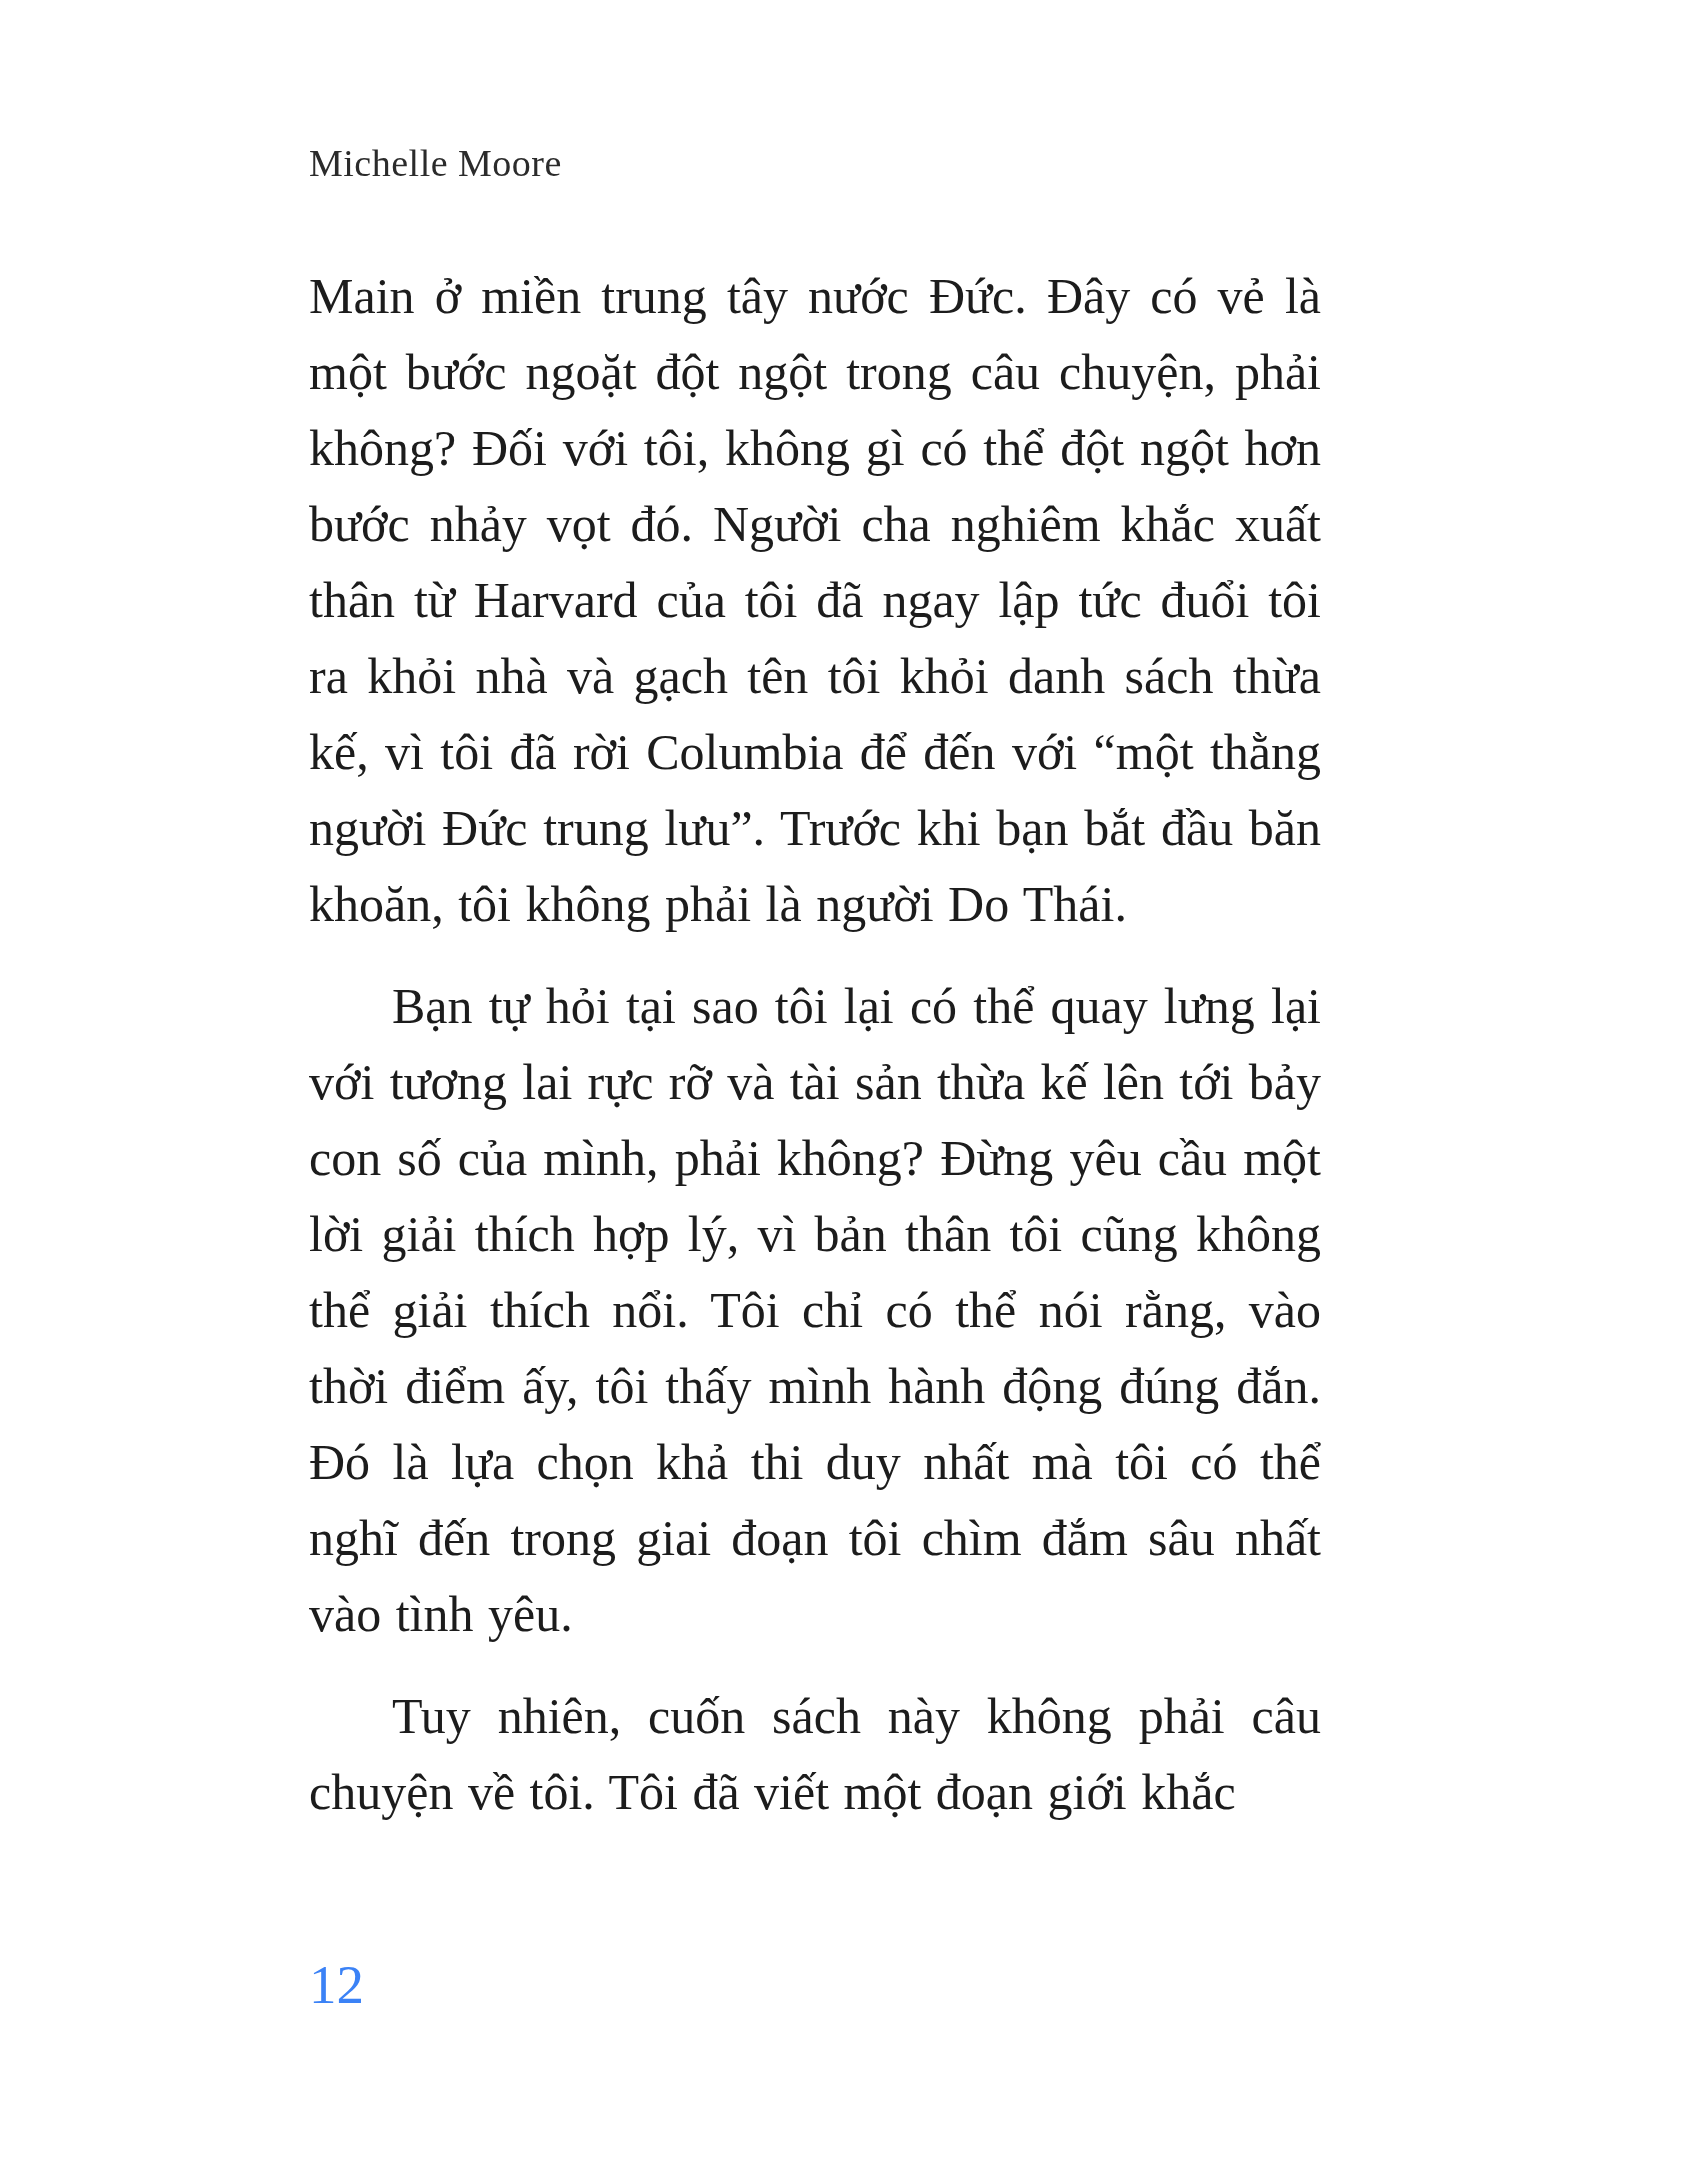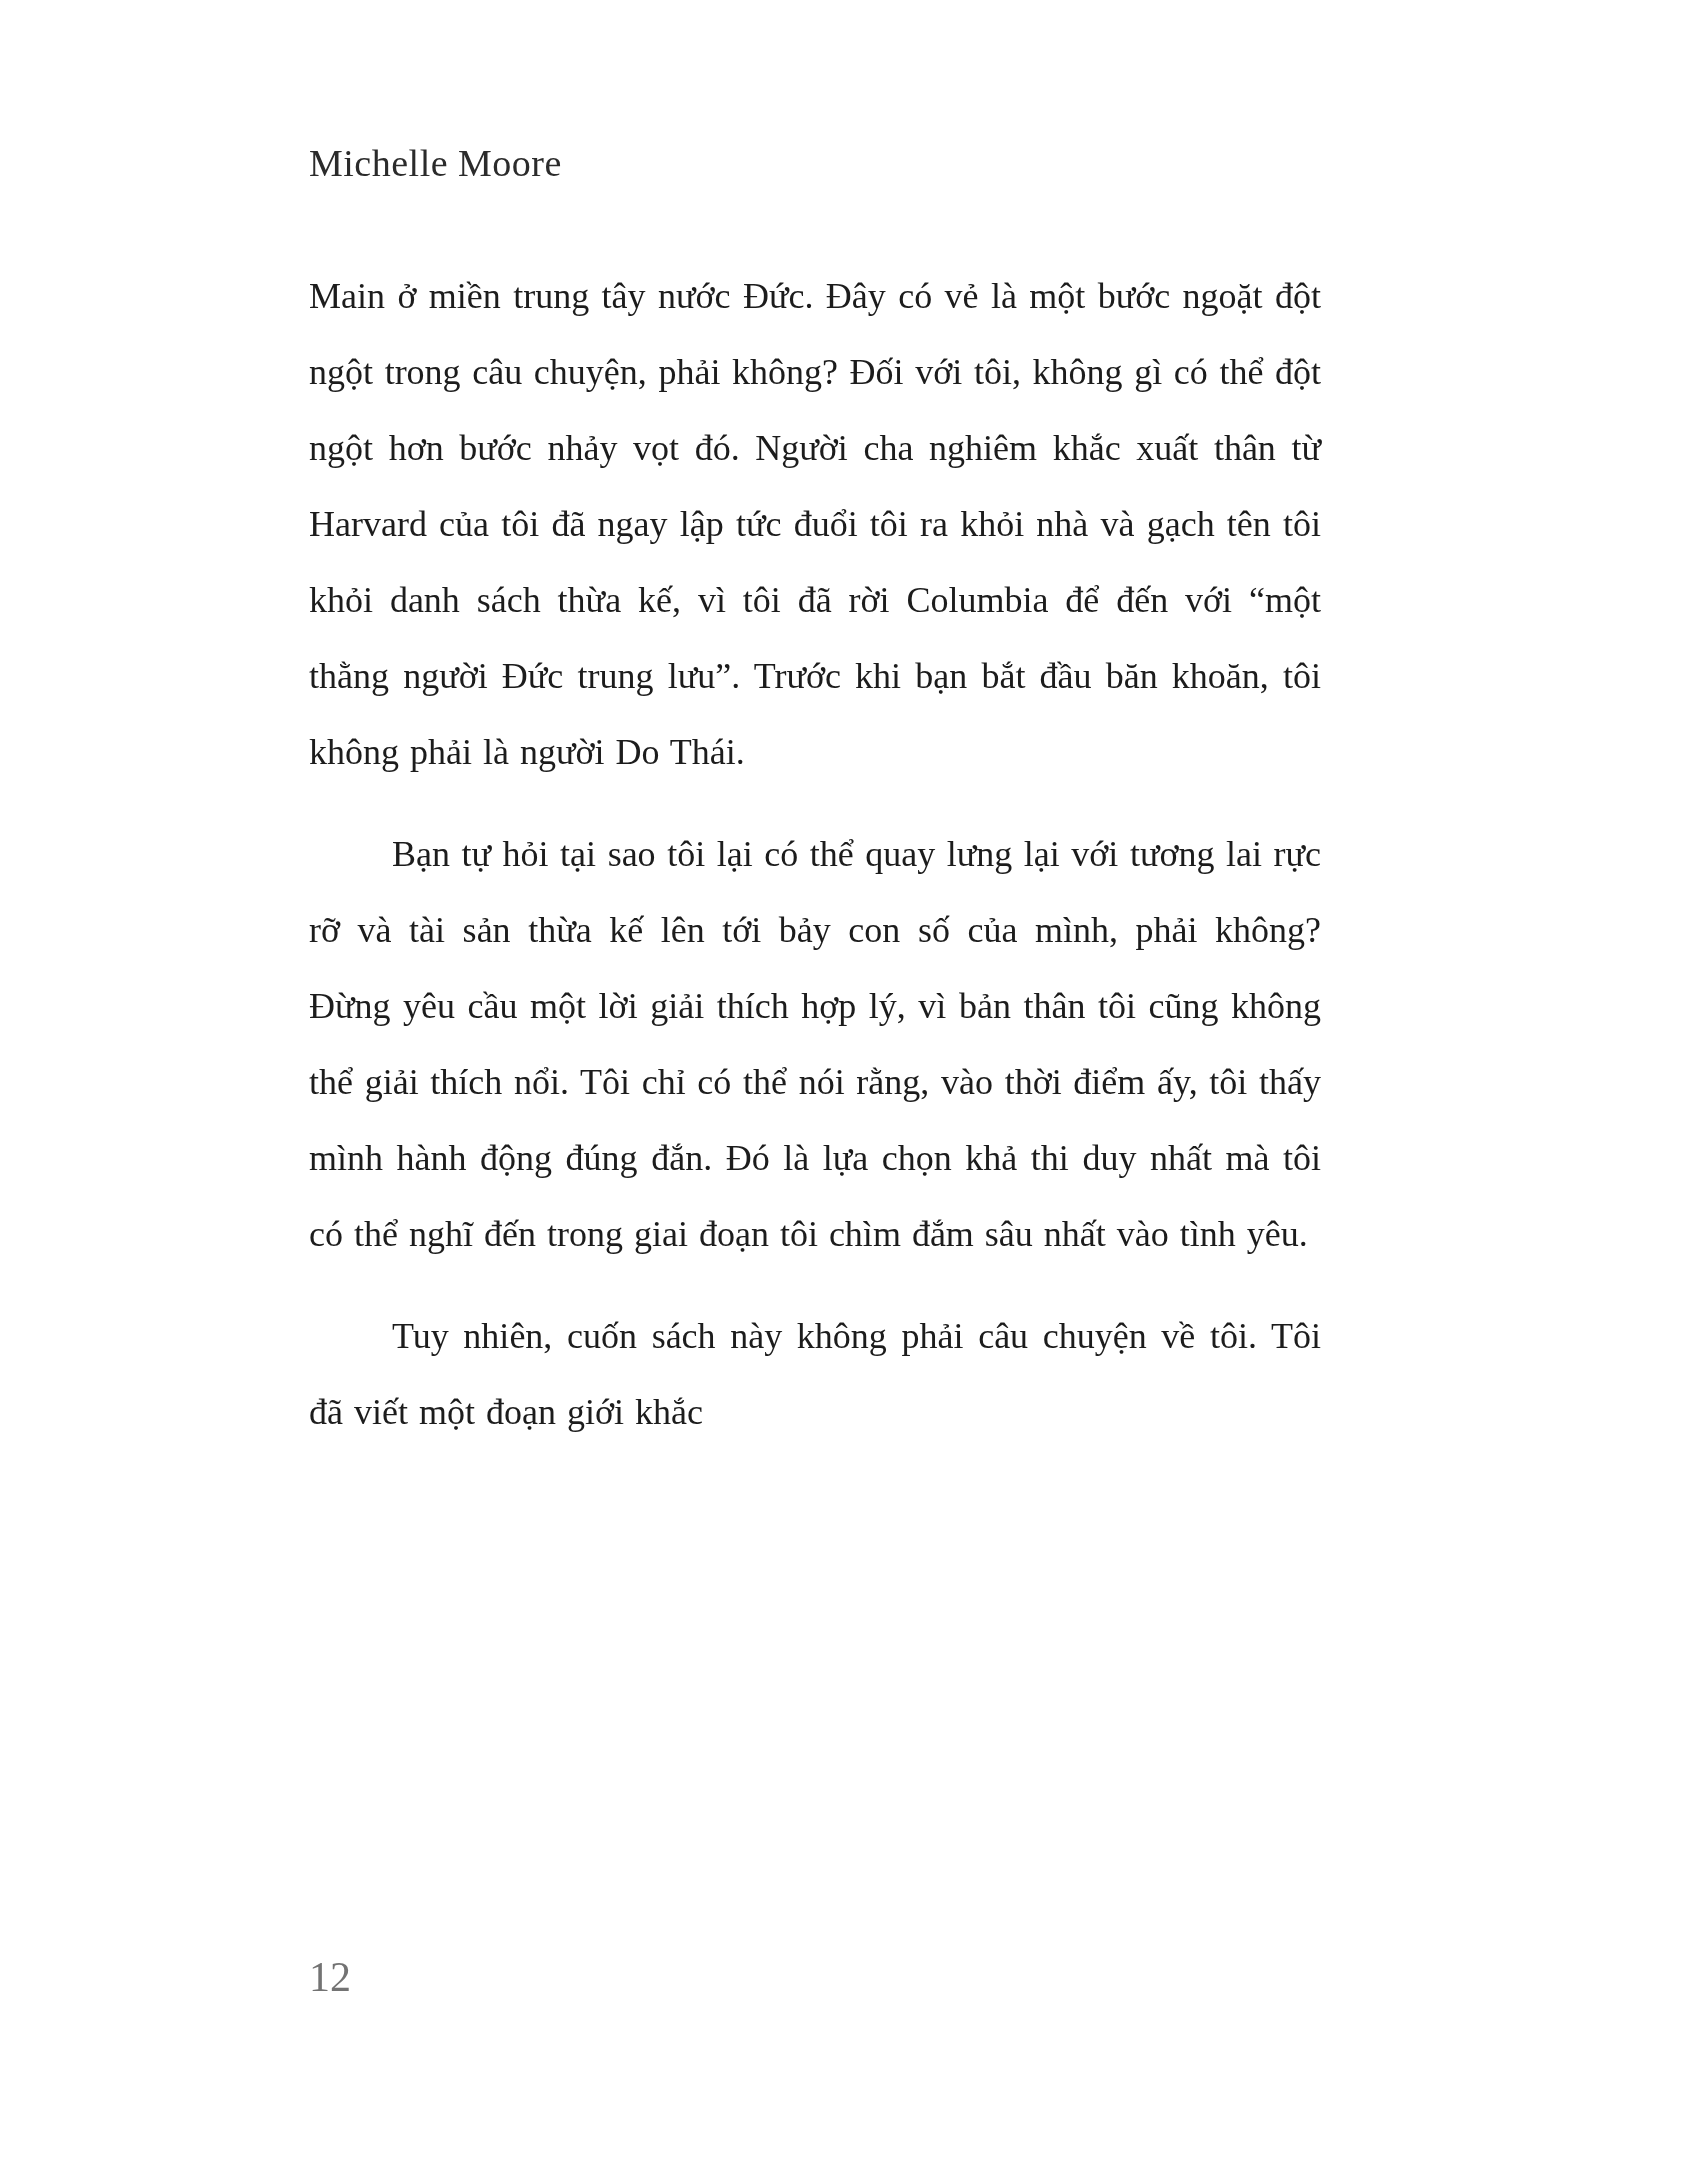--- a/index.html
+++ b/index.html
@@ -25,37 +25,37 @@
     letter-spacing: 0.5px;
     color: #2b2b2b;
   }
   .text-block {
     position: absolute;
     left: 309px;
     top: 234px;
     width: 1012px;
     text-align: justify;
     text-justify: inter-word;
-    font-size: 36px;
+    font-size: 50px;
     line-height: 76px;
     color: #1c1c1c;
   }
   .para {
     margin: 0 0 26px 0;
     word-spacing: 2px;
   }
   .para.indent {
     text-indent: 83px;
   }
   .page-number {
     position: absolute;
     left: 309px;
     top: 1929px;
-    font-size: 42px;
-    color: #737373;
+    font-size: 55px;
+    color: #3b82f6;
   }
 </style>
 </head>
 <body>
 
 <div class="page">
 
   <div class="running-header">Michelle Moore</div>
 
   <div class="text-block">

